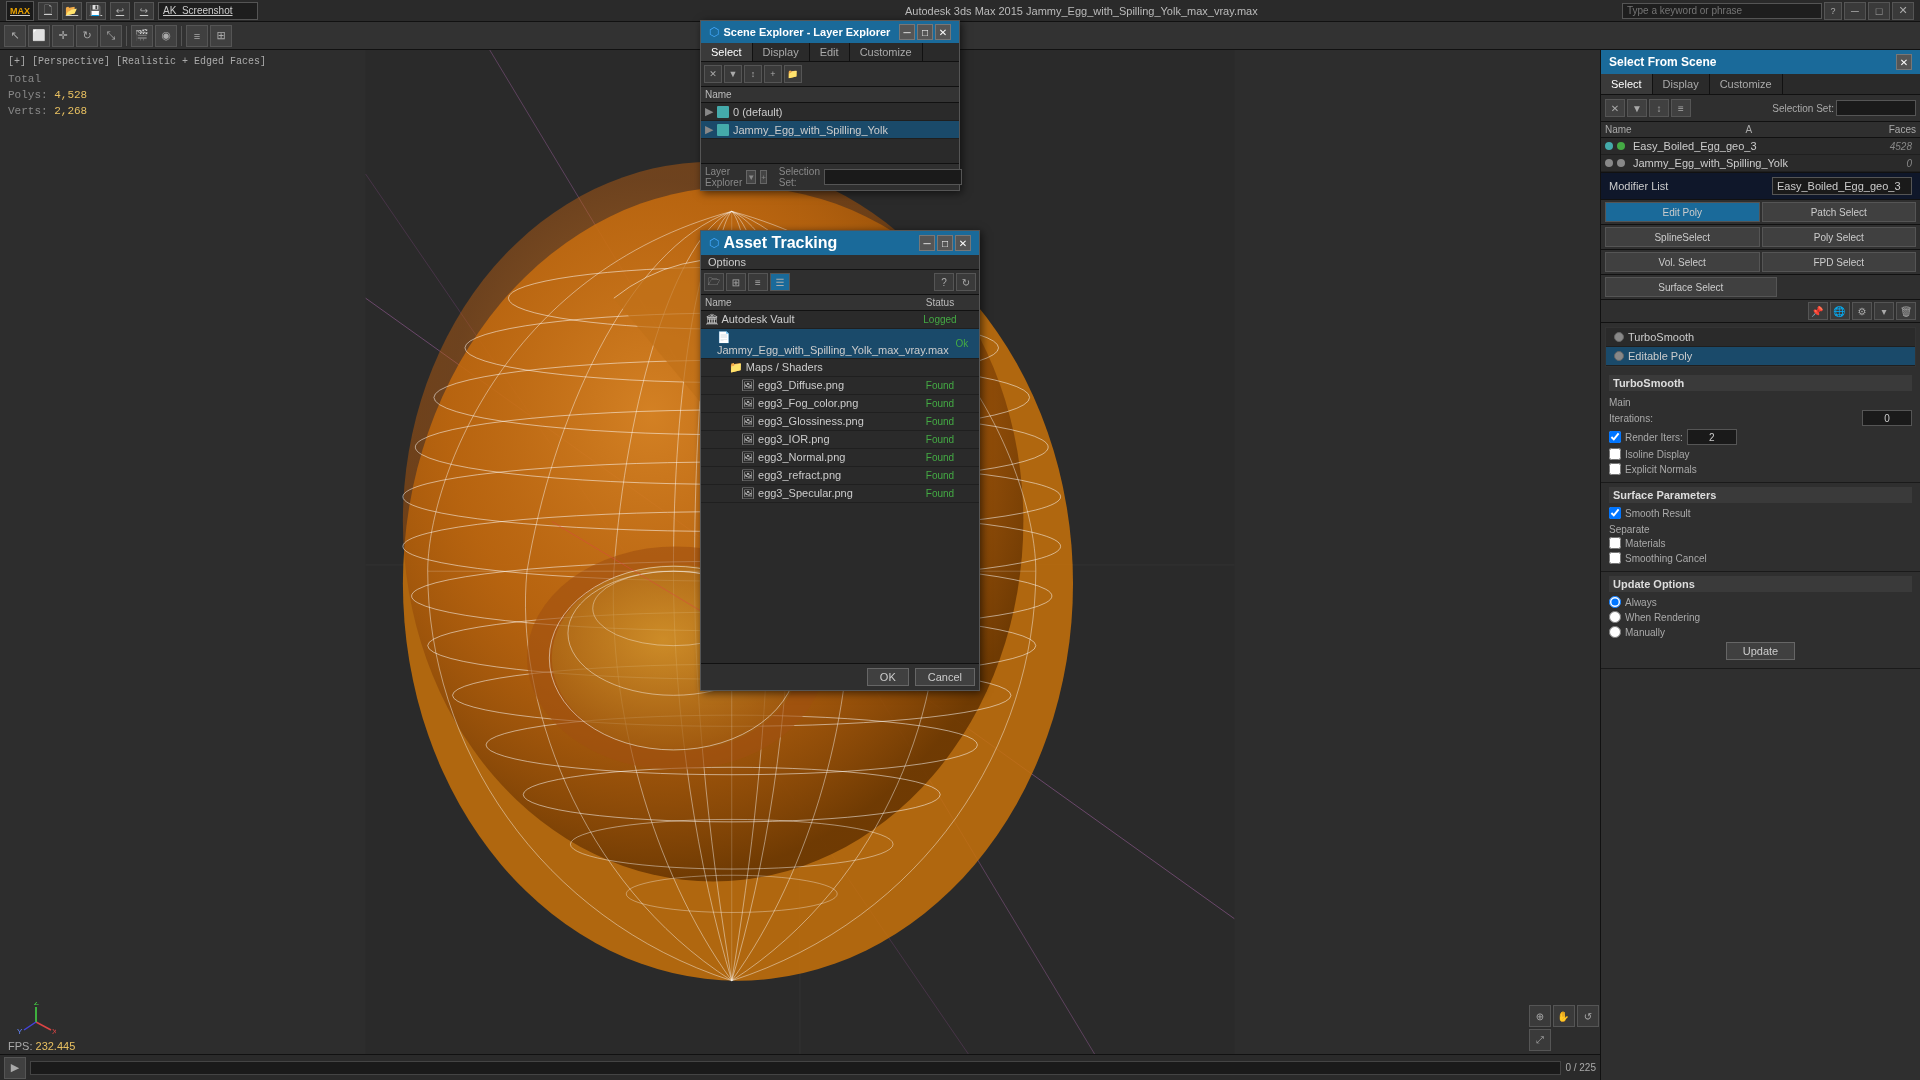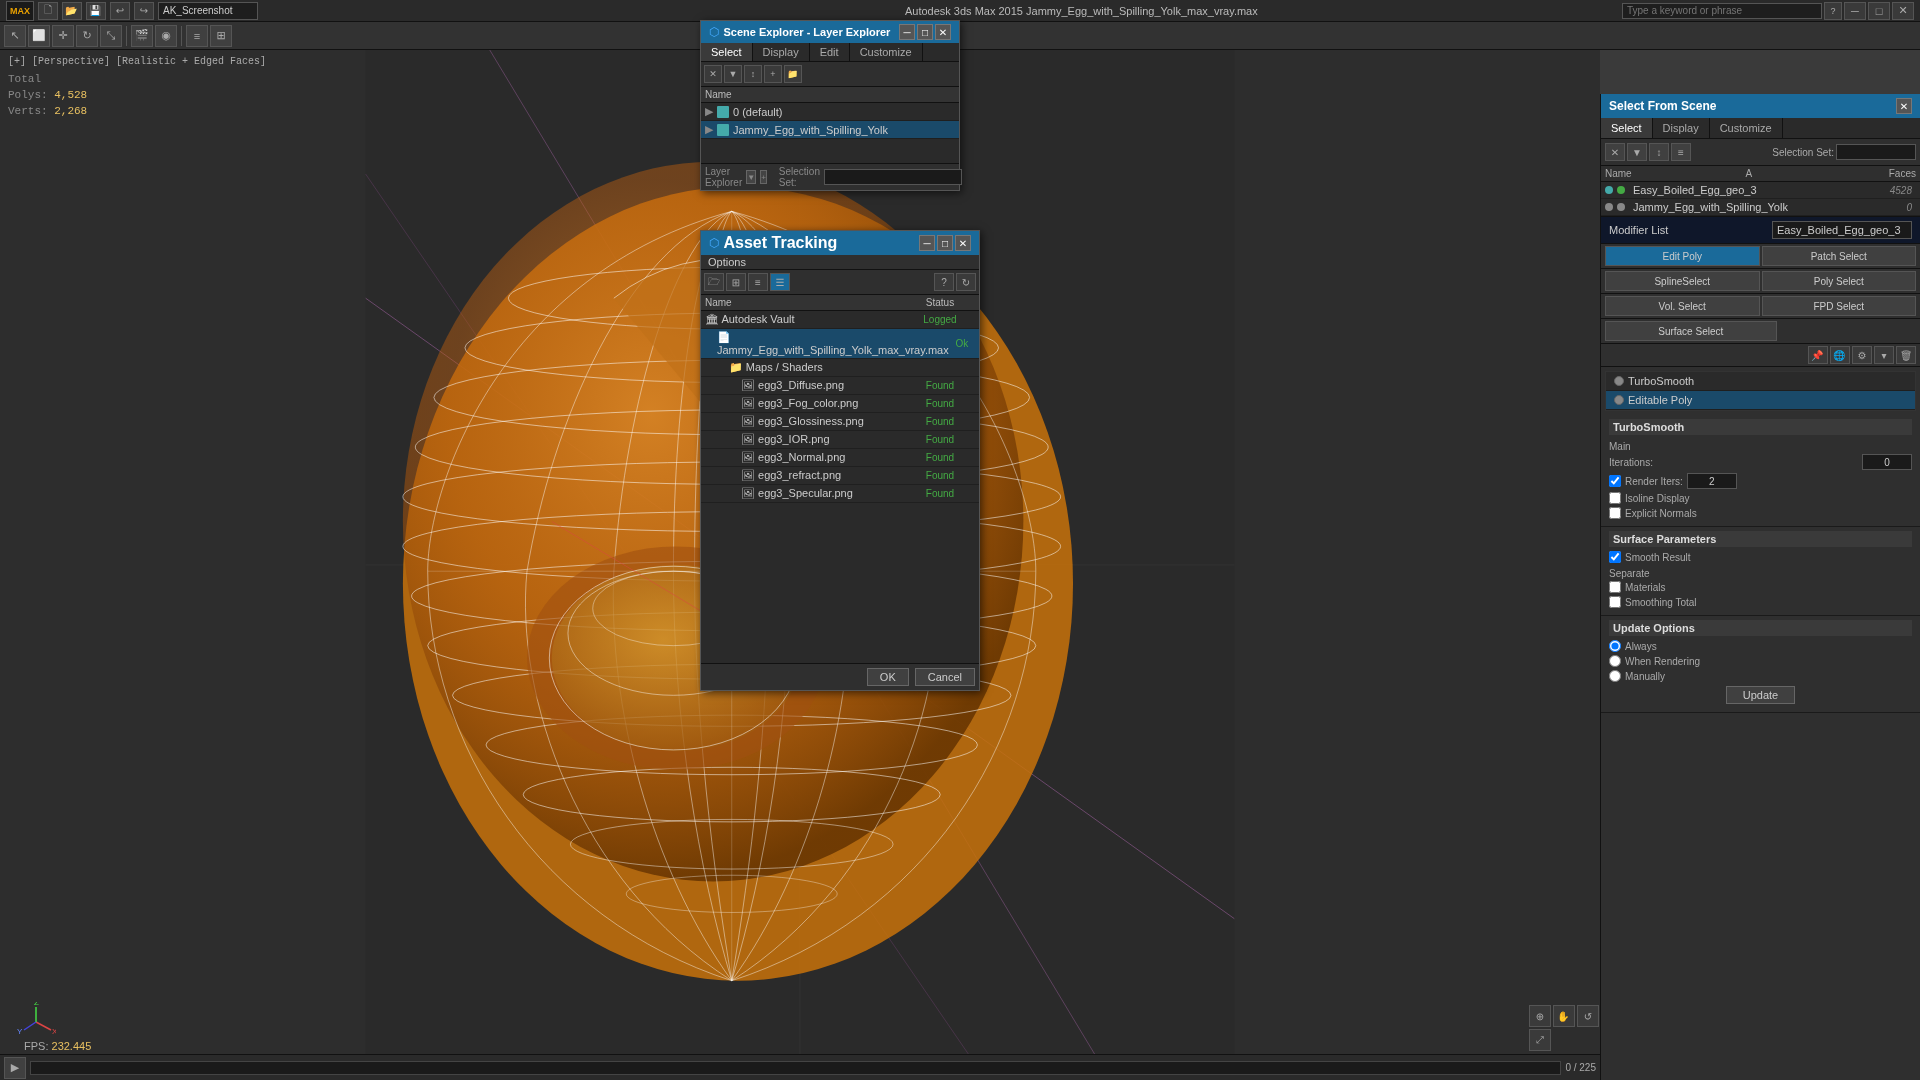--- a/index.html
+++ b/index.html
@@ -1,20 +1,20 @@
 <!DOCTYPE html>
 <html><head>
   <meta charset="utf-8">
   <style>
     * { margin: 0; padding: 0; box-sizing: border-box; }
     body { width: 1920px; height: 1080px; overflow: hidden; background: #3a3a3a; font-family: 'Arial', sans-serif; font-size: 11px; color: #ccc; }
 
     
     #topbar { display: flex; align-items: center; background: #2a2a2a; height: 22px; border-bottom: 1px solid #111; }
-    #topbar-left { display: flex; align-items: center; gap: 4px; padding: 0 6px; flex: 1; }
+    #topbar-left { display: flex; align-items: center; gap: 4px; padding: 0 6px; flex: 1; text-decoration: underline; }
     #topbar-logo { width: 28px; height: 20px; background: #1a1a1a; display: flex; align-items: center; justify-content: center; font-size: 9px; font-weight: bold; color: #e8a000; border: 1px solid #555; }
     .topbar-icon-btn { width: 20px; height: 18px; background: #3a3a3a; border: 1px solid #555; display: flex; align-items: center; justify-content: center; font-size: 10px; color: #aaa; cursor: pointer; }
     #topbar-center { display: flex; align-items: center; justify-content: center; flex: 2; font-size: 11px; color: #bbb; }
     #topbar-right { display: flex; align-items: center; gap: 2px; padding: 0 6px; }
     .search-box { width: 200px; height: 16px; background: #1e1e1e; border: 1px solid #555; color: #aaa; font-size: 10px; padding: 0 4px; }
     .topbar-btn { width: 18px; height: 18px; background: #3a3a3a; border: 1px solid #555; display: flex; align-items: center; justify-content: center; font-size: 9px; color: #aaa; cursor: pointer; }
     .win-btn { width: 22px; height: 18px; background: #3a3a3a; border: 1px solid #555; display: flex; align-items: center; justify-content: center; font-size: 11px; color: #aaa; cursor: pointer; }
 
     
     #toolbar { display: flex; align-items: center; background: #323232; height: 28px; border-bottom: 1px solid #111; padding: 0 4px; gap: 2px; }
@@ -23,26 +23,26 @@
 
     
     #main { display: flex; height: calc(1080px - 50px); }
 
     
     #viewport { flex: 1; background: #2d2d2d; position: relative; overflow: hidden; }
     #viewport-info { position: absolute; top: 4px; left: 8px; font-size: 11px; color: #aaa; z-index: 2; font-family: Liberation Mono, monospace; }
     .info-row { line-height: 16px; }
     .info-label { color: #888; }
     .info-val { color: #e8c060; }
-    #fps-display { position: absolute; bottom: 28px; left: 24px; font-size: 11px; color: #aaa; z-index: 2; }
+    #fps-display { position: absolute; bottom: 28px; left: 8px; font-size: 11px; color: #aaa; z-index: 2; }
     #timeline { position: absolute; bottom: 0; left: 0; right: 0; height: 26px; background: #2a2a2a; border-top: 1px solid #111; display: flex; align-items: center; padding: 0 4px; }
     #timeline-counter { font-size: 10px; color: #aaa; }
 
     
-    #right-panel { width: 320px; background: #2f2f2f; border-left: 1px solid #111; display: flex; flex-direction: column; margin-top: 44px; }
+    #right-panel { width: 320px; background: #2f2f2f; border-left: 1px solid #111; display: flex; flex-direction: column; }
 
     
     #select-scene { background: #2f2f2f; border-bottom: 1px solid #111; }
     #select-scene-header { background: #1a6a9a; padding: 4px 8px; display: flex; align-items: center; justify-content: space-between; }
     #select-scene-title { font-size: 12px; font-weight: bold; color: #fff; }
     .panel-close { width: 16px; height: 16px; background: #555; border: 1px solid #777; display: flex; align-items: center; justify-content: center; font-size: 10px; color: #fff; cursor: pointer; }
     #select-scene-tabs { display: flex; background: #2a2a2a; border-bottom: 1px solid #111; }
     .scene-tab { padding: 4px 10px; font-size: 11px; cursor: pointer; color: #aaa; border-right: 1px solid #111; }
     .scene-tab.active { background: #3a3a3a; color: #fff; }
     #select-scene-toolbar { display: flex; align-items: center; gap: 2px; padding: 4px; background: #2f2f2f; border-bottom: 1px solid #111; }
@@ -411,21 +411,21 @@
         <div style="font-size:10px;color:#aaa;padding:2px 0;">Separate</div>
         <div class="param-row">
           <div class="param-check">
             <input type="checkbox" style="">
             <span>Materials</span>
           </div>
         </div>
         <div class="param-row">
           <div class="param-check">
             <input type="checkbox" style="">
-            <span>Smoothing Total</span>
+            <span>Smoothing Cancel</span>
           </div>
         </div>
       </div>
 
       <div class="param-section">
         <div class="param-section-title">Update Options</div>
         <div class="param-row">
           <div class="param-check">
             <input type="radio" name="update" checked="" style="">
             <span>Always</span>

